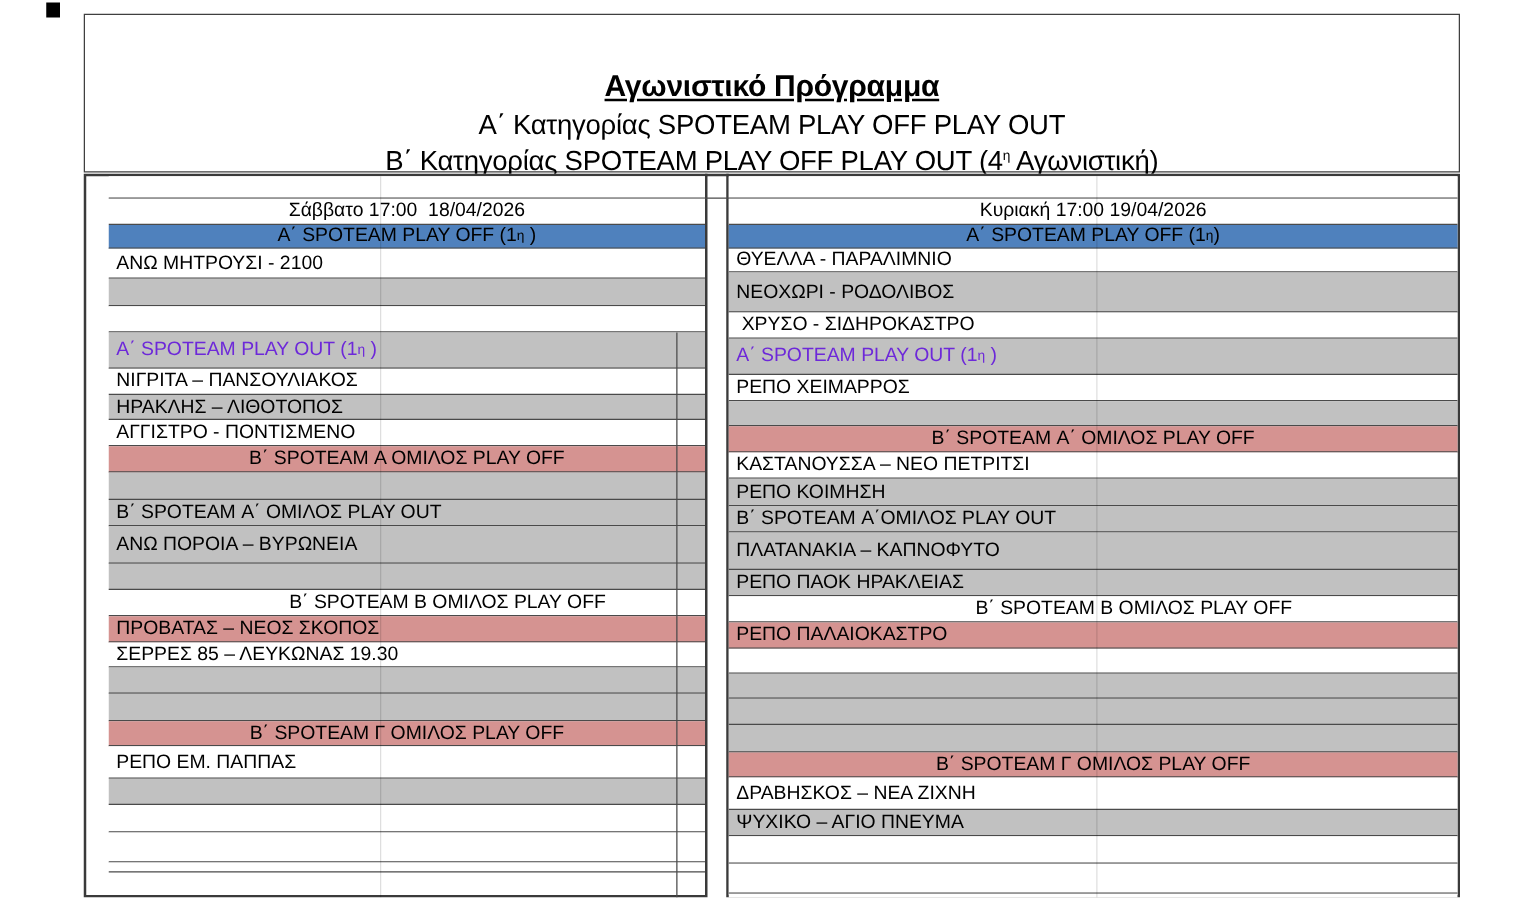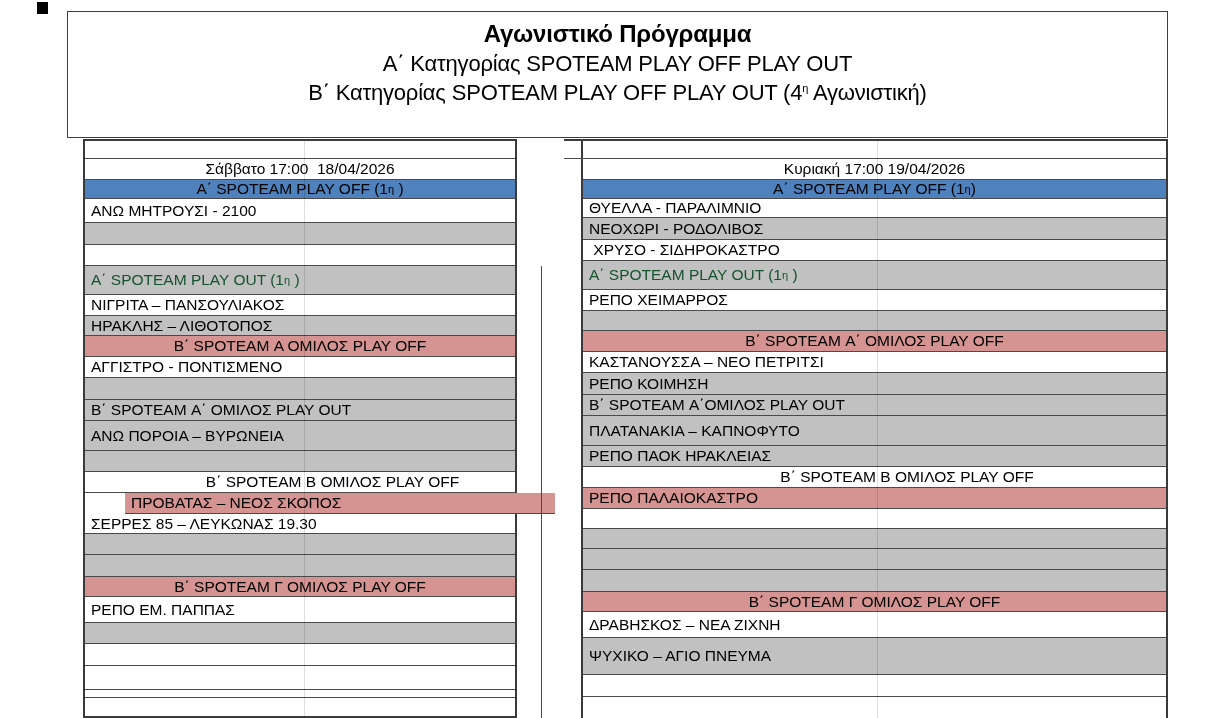--- a/index.html
+++ b/index.html
@@ -20,54 +20,55 @@
   }
 
   .title-box {
     position: absolute; left: 67px; top: 11px; width: 1101px; height: 127px;
     border: 1.5px solid #3f3f3f;
     text-align: center;
     padding-top: 7px;
     letter-spacing: -0.2px;
   }
   .title-main {
-    font-size: 24px; font-weight: bold; 
+    font-size: 24px; font-weight: bold; text-decoration: underline;
     line-height: 30px;
+    margin-top: 36px;
   }
   .title-sub { font-size: 22px; line-height: 29px; }
   .title-sub sup, .sup {
     font-size: 11px; vertical-align: super; line-height: 0;
   }
 
   .tbl {
     position: absolute; top: 139px;
     border: 2px solid #3a3a3a;
     background: #fff;
   }
-  .tbl-left  { left: 83px;  width: 434px; height: 579px; }
+  .tbl-left  { left: 67px;  width: 499px; height: 579px; padding-left: 18px; }
   .tbl-right { left: 581px; width: 587px; height: 579px; }
 
   .trow {
     position: relative;
     width: 100%;
     border-bottom: 1px solid #4a4a4a;
     display: flex; align-items: center;
     font-size: 15.5px;
     white-space: pre;
     overflow: hidden;
   }
   .al-l { justify-content: flex-start; padding-left: 6px; }
   .al-c { justify-content: center; }
   .al-i { justify-content: center; padding-left: 65px; }
 
   .bg-w { background: #ffffff; }
   .bg-g { background: #c1c1c1; }
   .bg-b { background: #4f81bd; }
   .bg-p { background: #d59391; }
-  .txt-blue { color: #14532d; }
+  .txt-blue { color: #6d28d9; }
 
   
   .left-col-divider {
     position: absolute; left: 541px; top: 266px; width: 1px; height: 452px;
     background: #4a4a4a;
   }
   
   .faint-line { position: absolute; top: 141px; width: 1px; height: 577px; background: rgba(0,0,0,0.13); }
   .faint-left  { left: 304px; }
   .faint-right { left: 877px; }
@@ -92,63 +93,63 @@
   <div class="tbl tbl-left" id="tbl-left">
       <div class="trow bg-w al-l" style="height: 18px;"></div>
       <div class="trow bg-w al-c" style="height: 21px;"><span>Σάββατο 17:00  18/04/2026</span></div>
       <div class="trow bg-b al-c" style="height: 19px;"><span>Α΄ SPOTEAM PLAY OFF (1</span><sup class="sup">η</sup><span> )</span></div>
       <div class="trow bg-w al-l" style="height: 24px;"><span>ΑΝΩ ΜΗΤΡΟΥΣΙ - 2100</span></div>
       <div class="trow bg-g al-l" style="height: 22px;"></div>
       <div class="trow bg-w al-l" style="height: 21px;"></div>
       <div class="trow bg-g al-l txt-blue" style="height: 29px;"><span>Α΄ SPOTEAM PLAY OUT (1</span><sup class="sup">η</sup><span> )</span></div>
       <div class="trow bg-w al-l" style="height: 21px;"><span>ΝΙΓΡΙΤΑ – ΠΑΝΣΟΥΛΙΑΚΟΣ</span></div>
       <div class="trow bg-g al-l" style="height: 20px; align-items: flex-end;"><span>ΗΡΑΚΛΗΣ – ΛΙΘΟΤΟΠΟΣ</span></div>
+      <div class="trow bg-w al-l" style="height: 21px;"><span>ΑΓΓΙΣΤΡΟ - ΠΟΝΤΙΣΜΕΝΟ</span></div>
       <div class="trow bg-p al-c" style="height: 21px;"><span>Β΄ SPOTEAM Α ΟΜΙΛΟΣ PLAY OFF</span></div>
-      <div class="trow bg-w al-l" style="height: 21px;"><span>ΑΓΓΙΣΤΡΟ - ΠΟΝΤΙΣΜΕΝΟ</span></div>
       <div class="trow bg-g al-l" style="height: 22px;"></div>
       <div class="trow bg-g al-l" style="height: 21px;"><span>Β΄ SPOTEAM Α΄ ΟΜΙΛΟΣ PLAY OUT</span></div>
       <div class="trow bg-g al-l" style="height: 30px;"><span>ΑΝΩ ΠΟΡΟΙΑ – ΒΥΡΩΝΕΙΑ</span></div>
       <div class="trow bg-g al-l" style="height: 21px;"></div>
       <div class="trow bg-w al-i" style="height: 21px;"><span>Β΄ SPOTEAM Β ΟΜΙΛΟΣ PLAY OFF</span></div>
-      <div class="trow bg-p al-l" style="height: 21px; margin-left: 40px;"><span>ΠΡΟΒΑΤΑΣ – ΝΕΟΣ ΣΚΟΠΟΣ</span></div>
+      <div class="trow bg-p al-l" style="height: 21px;"><span>ΠΡΟΒΑΤΑΣ – ΝΕΟΣ ΣΚΟΠΟΣ</span></div>
       <div class="trow bg-w al-l" style="height: 20px;"><span>ΣΕΡΡΕΣ 85 – ΛΕΥΚΩΝΑΣ 19.30</span></div>
       <div class="trow bg-g al-l" style="height: 21px;"></div>
       <div class="trow bg-g al-l" style="height: 22px;"></div>
       <div class="trow bg-p al-c" style="height: 20px;"><span>Β΄ SPOTEAM Γ ΟΜΙΛΟΣ PLAY OFF</span></div>
       <div class="trow bg-w al-l" style="height: 26px;"><span>ΡΕΠΟ ΕΜ. ΠΑΠΠΑΣ</span></div>
       <div class="trow bg-g al-l" style="height: 21px;"></div>
       <div class="trow bg-w al-l" style="height: 22px;"></div>
       <div class="trow bg-w al-l" style="height: 24px;"></div>
       <div class="trow bg-w al-l" style="height: 8px;"></div>
     </div>
   <div class="tbl tbl-right" id="tbl-right">
       <div class="trow bg-w al-l" style="height: 18px;"></div>
       <div class="trow bg-w al-c" style="height: 21px;"><span>Κυριακή 17:00 19/04/2026</span></div>
       <div class="trow bg-b al-c" style="height: 19px;"><span>Α΄ SPOTEAM PLAY OFF (1</span><sup class="sup">η</sup><span>)</span></div>
       <div class="trow bg-w al-l" style="height: 19px;"><span>ΘΥΕΛΛΑ - ΠΑΡΑΛΙΜΝΙΟ</span></div>
-      <div class="trow bg-g al-l" style="height: 22px;"><span>ΝΕΟΧΩΡΙ - ΡΟΔΟΛΙΒΟΣ</span></div>
+      <div class="trow bg-g al-l" style="height: 32px;"><span>ΝΕΟΧΩΡΙ - ΡΟΔΟΛΙΒΟΣ</span></div>
       <div class="trow bg-w al-l" style="height: 21px;"><span> ΧΡΥΣΟ - ΣΙΔΗΡΟΚΑΣΤΡΟ</span></div>
       <div class="trow bg-g al-l txt-blue" style="height: 29px;"><span>Α΄ SPOTEAM PLAY OUT (1</span><sup class="sup">η</sup><span> )</span></div>
       <div class="trow bg-w al-l" style="height: 21px;"><span>ΡΕΠΟ ΧΕΙΜΑΡΡΟΣ</span></div>
       <div class="trow bg-g al-l" style="height: 20px;"></div>
       <div class="trow bg-p al-c" style="height: 21px;"><span>Β΄ SPOTEAM Α΄ ΟΜΙΛΟΣ PLAY OFF</span></div>
       <div class="trow bg-w al-l" style="height: 21px;"><span>ΚΑΣΤΑΝΟΥΣΣΑ – ΝΕΟ ΠΕΤΡΙΤΣΙ</span></div>
       <div class="trow bg-g al-l" style="height: 22px;"><span>ΡΕΠΟ ΚΟΙΜΗΣΗ</span></div>
       <div class="trow bg-g al-l" style="height: 21px;"><span>Β΄ SPOTEAM Α΄ΟΜΙΛΟΣ PLAY OUT</span></div>
       <div class="trow bg-g al-l" style="height: 30px;"><span>ΠΛΑΤΑΝΑΚΙΑ – ΚΑΠΝΟΦΥΤΟ</span></div>
       <div class="trow bg-g al-l" style="height: 21px;"><span>ΡΕΠΟ ΠΑΟΚ ΗΡΑΚΛΕΙΑΣ</span></div>
       <div class="trow bg-w al-i" style="height: 21px;"><span>Β΄ SPOTEAM Β ΟΜΙΛΟΣ PLAY OFF</span></div>
       <div class="trow bg-p al-l" style="height: 21px;"><span>ΡΕΠΟ ΠΑΛΑΙΟΚΑΣΤΡΟ</span></div>
       <div class="trow bg-w al-l" style="height: 20px;"></div>
       <div class="trow bg-g al-l" style="height: 20px;"></div>
       <div class="trow bg-g al-l" style="height: 21px;"></div>
       <div class="trow bg-g al-l" style="height: 22px;"></div>
       <div class="trow bg-p al-c" style="height: 20px;"><span>Β΄ SPOTEAM Γ ΟΜΙΛΟΣ PLAY OFF</span></div>
       <div class="trow bg-w al-l" style="height: 26px;"><span>ΔΡΑΒΗΣΚΟΣ – ΝΕΑ ΖΙΧΝΗ</span></div>
-      <div class="trow bg-g al-l" style="height: 37px; align-items: center;"><span>ΨΥΧΙΚΟ – ΑΓΙΟ ΠΝΕΥΜΑ</span></div>
+      <div class="trow bg-g al-l" style="height: 21px; align-items: center;"><span>ΨΥΧΙΚΟ – ΑΓΙΟ ΠΝΕΥΜΑ</span></div>
       <div class="trow bg-w al-l" style="height: 22px;"></div>
       <div class="trow bg-w al-l" style="height: 24px;"></div>
       <div class="trow bg-w al-l" style="height: 8px;"></div>
     </div>
 
   <div class="left-col-divider"></div>
   <div class="faint-line faint-left"></div>
   <div class="faint-line faint-right"></div>
   <div class="gap-line-a"></div>
   <div class="gap-line-b"></div>

